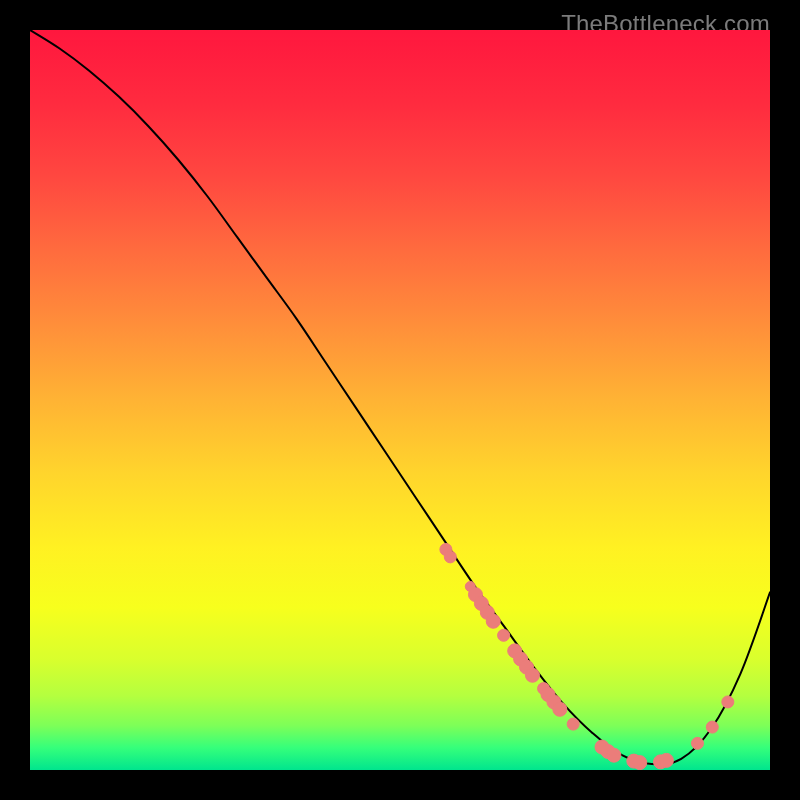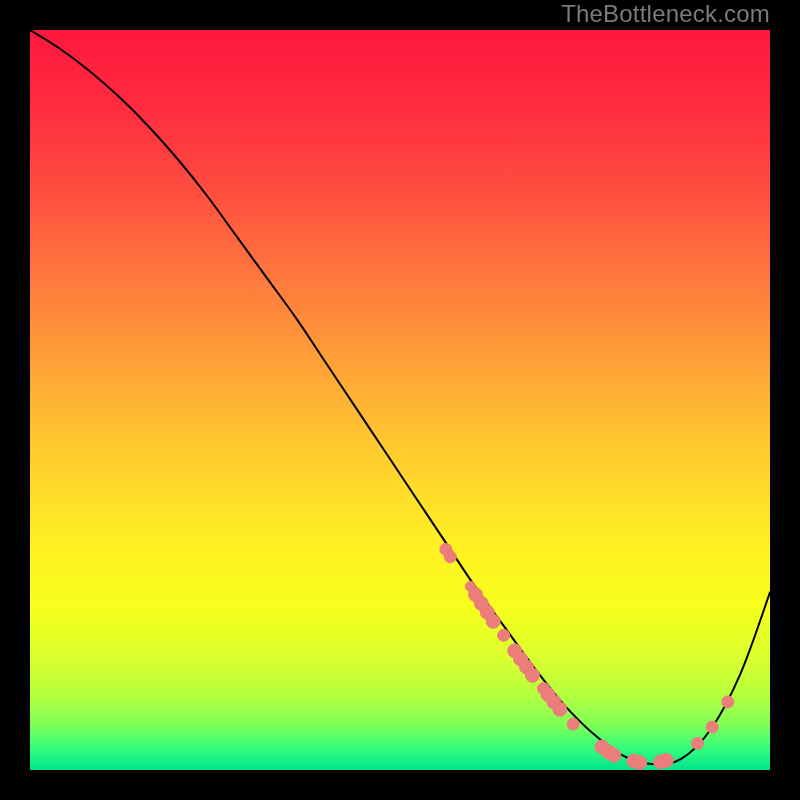--- a/index.html
+++ b/index.html
@@ -10,21 +10,21 @@
     width: 800px; height: 800px;
     background: #000;
   }
   .plot-area {
     position: absolute;
     left: 30px; top: 30px;
     width: 740px; height: 740px;
   }
   .watermark {
     position: absolute;
-    top: 0;
+    top: 10px;
     right: 30px;
     font-family: Arial, Helvetica, sans-serif;
     font-size: 24px;
     font-weight: 500;
     color: #7b7b7b;
     letter-spacing: 0.2px;
   }
 </style>
 </head>
 <body>

